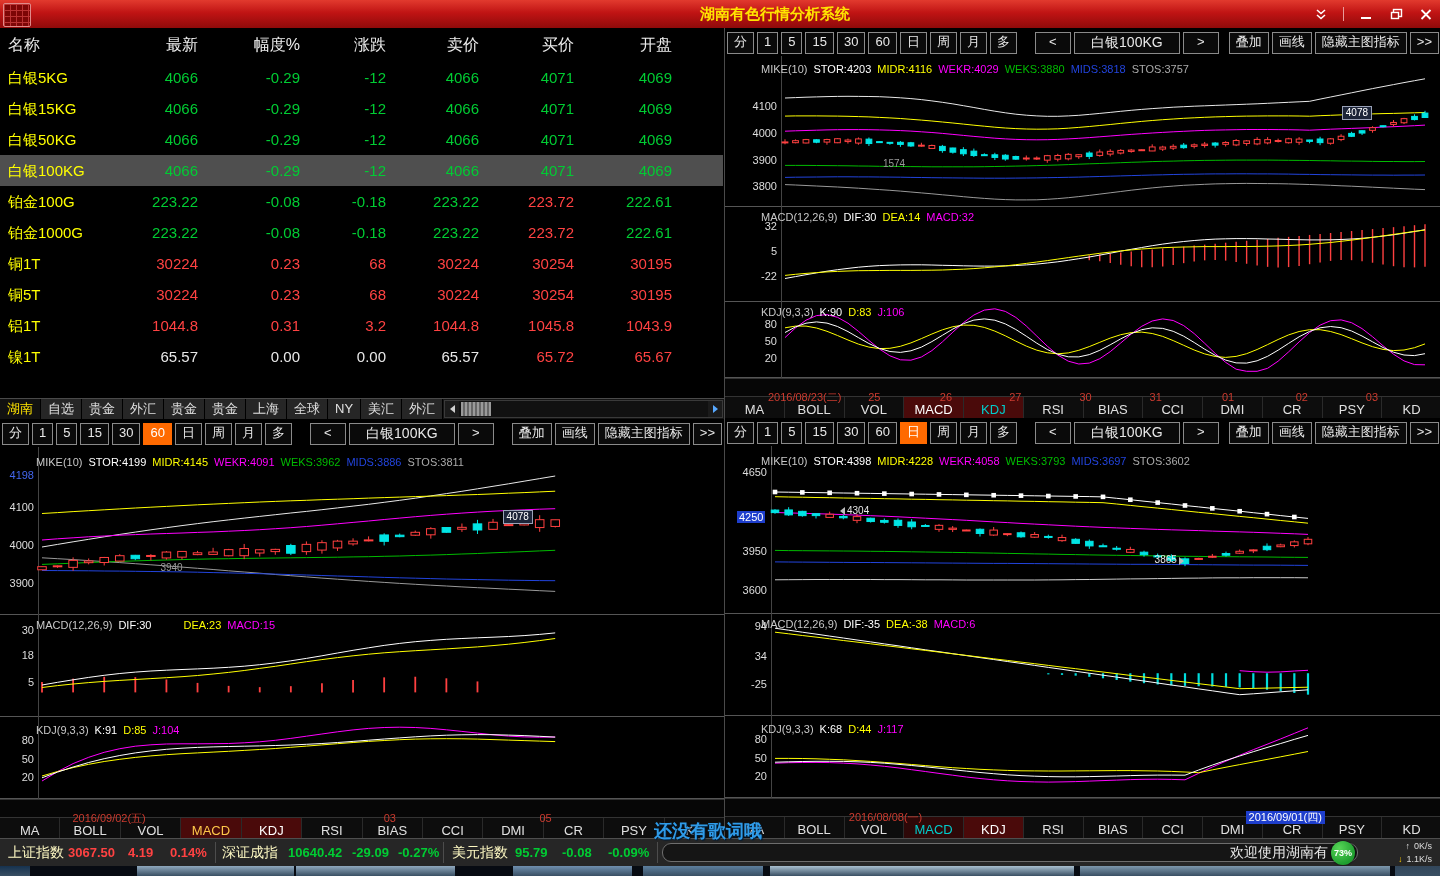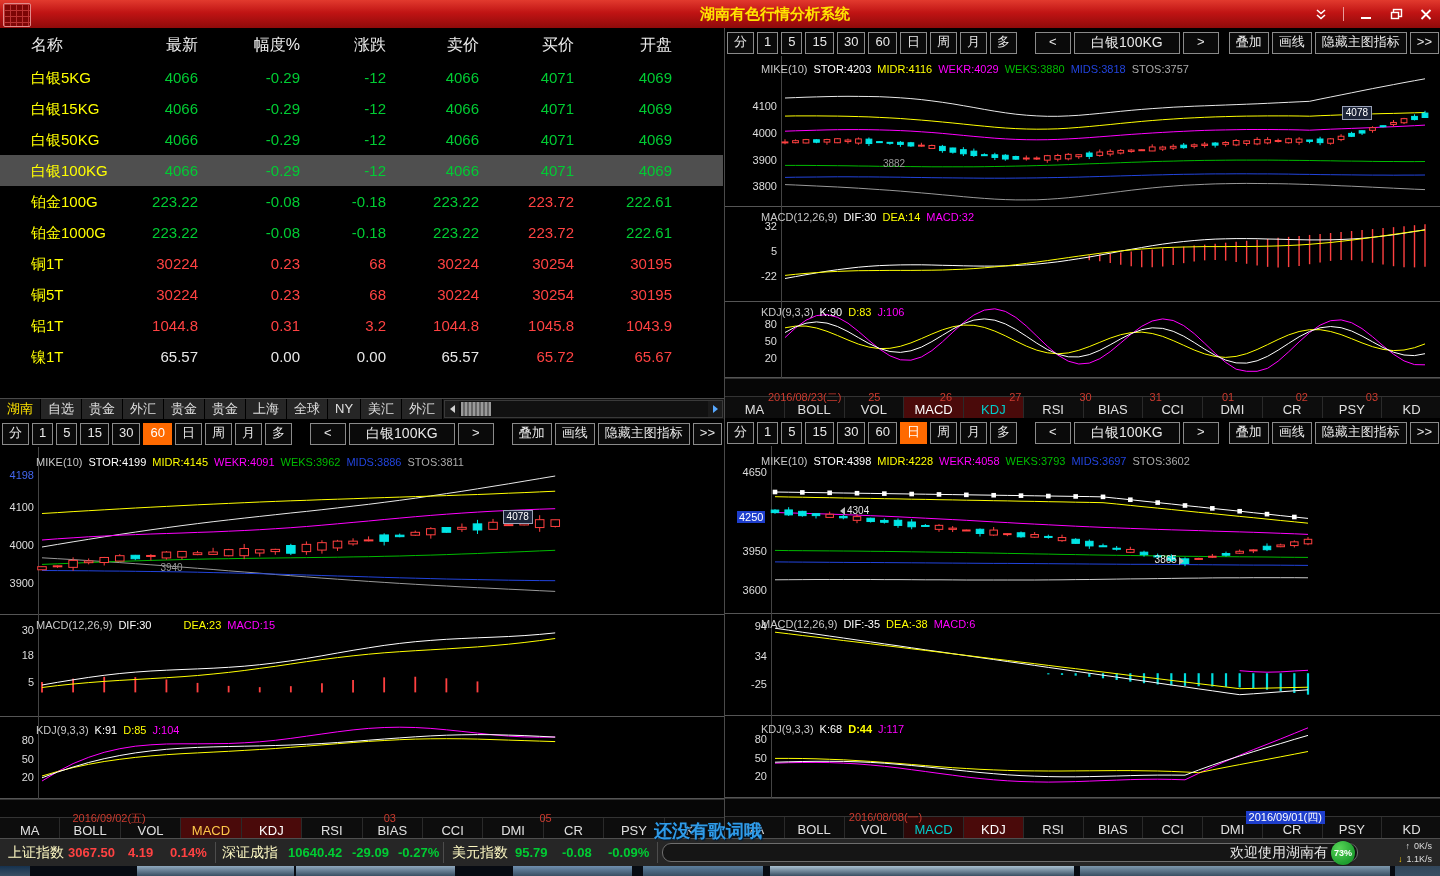--- a/index.html
+++ b/index.html
@@ -18,21 +18,21 @@
   #win-title{position:absolute;left:700px;top:0;line-height:28px;color:#ffe400;font-weight:bold;font-size:15px;}
   #win-controls{position:absolute;right:6px;top:0;height:28px;display:flex;align-items:center;gap:14px;}
   .wc{width:16px;height:16px;display:flex;align-items:center;justify-content:center;}
   .wc svg{display:block}
   #wc-sep{width:1px;height:14px;background:#e89b9b;}
   
   #quote{position:absolute;left:0;top:28px;width:723px;height:368px;background:#000;}
   .qrow{position:relative;height:31px;line-height:31px;font-size:15px;}
   .qrow.head{height:34px;line-height:34px;color:#ececec;font-size:16px;}
   .qrow.hl{background:#4f4f4f;}
-  .qname{position:absolute;left:8px;color:#ffff00;margin-left:23px;}
+  .qname{position:absolute;left:8px;color:#ffff00;}
   .qv{position:absolute;}
   .qv.c1{right:525px}.qv.c2{right:423px}.qv.c3{right:337px}
   .qv.c4{right:244px}.qv.c5{right:149px}.qv.c6{right:51px}
   .g{color:#00cc33}.r{color:#ff4242}.w{color:#e8e8e8}
   
   .panel{position:absolute;background:#000;}
   #panel-top{left:724px;top:28px;width:716px;height:390px;border-left:1px solid #4a4a4a;}
   #panel-bl{left:0;top:398px;width:724px;height:440px;border-top:1px solid #4a4a4a;}
   #panel-br{left:724px;top:418px;width:716px;height:420px;border-left:1px solid #4a4a4a;}
   .toolbar{display:flex;align-items:center;height:25px;padding:2px 2px 1px 2px;gap:3px;background:#000;}
@@ -432,21 +432,21 @@
         <span class="tick" style="top: 44.3333px; left: 0px; width: 52px;">4100</span>
         <span class="tick" style="top: 71px; left: 0px; width: 52px;">4000</span>
         <span class="tick" style="top: 97.6667px; left: 0px; width: 52px;">3900</span>
         <span class="tick" style="top: 124.333px; left: 0px; width: 52px;">3800</span>
         <span class="tick" style="top: 163.674px; left: 0px; width: 52px;">32</span>
         <span class="tick" style="top: 188.684px; left: 0px; width: 52px;">5</span>
         <span class="tick" style="top: 213.695px; left: 0px; width: 52px;">-22</span>
         <span class="tick" style="top: 261.833px; left: 0px; width: 52px;">80</span>
         <span class="tick" style="top: 278.833px; left: 0px; width: 52px;">50</span>
         <span class="tick" style="top: 295.833px; left: 0px; width: 52px;">20</span>
-        <span class="plabel gray" style="left: 157.92px; top: 102.467px;">3882</span>
+        <span class="plabel gray" style="left: 157.92px; top: 102.467px;">1574</span>
         <span class="plabel tag" style="left: 616.8px; top: 50.2px;">4078</span>
       </div>
       <div class="datesrow">
         <span style="left: 42.96px;">2016/08/23(二)</span>
         <span style="left: 143.2px;">25</span>
         <span style="left: 214.8px;">26</span>
         <span style="left: 284.252px;">27</span>
         <span style="left: 354.42px;">30</span>
         <span style="left: 424.588px;">31</span>
         <span style="left: 496.904px;">01</span>
@@ -808,21 +808,21 @@
           <line x1="583" y1="227.22222222222223" x2="583" y2="248.64368069781096" stroke="#00dddd" stroke-width="2.2"></line>
           <path d="M50.0,182.2L63.7,184.2L77.3,186.2L91.0,188.1L104.7,190.1L118.3,192.0L132.0,194.0L145.7,195.9L159.3,197.9L173.0,199.8L186.7,201.8L200.3,203.8L214.0,205.7L227.7,207.7L241.3,209.6L255.0,211.6L268.7,213.5L282.3,215.5L296.0,217.4L309.7,219.4L323.3,221.4L337.0,223.3L350.7,225.3L364.3,227.2L378.0,229.2L391.7,231.1L405.3,233.1L419.0,235.0L432.7,237.0L446.3,239.0L460.0,240.9L473.7,242.9L487.3,244.8L501.0,246.8L514.7,248.7L528.3,247.8L542.0,246.8L555.7,245.8L569.3,244.8L583.0,243.8" fill="none" stroke="#ffffff" stroke-width="1"></path>
           <path d="M50.0,186.2L63.7,187.8L77.3,189.5L91.0,191.1L104.7,192.8L118.3,194.5L132.0,196.1L145.7,197.8L159.3,199.5L173.0,201.1L186.7,202.8L200.3,204.4L214.0,206.1L227.7,207.8L241.3,209.4L255.0,211.1L268.7,212.8L282.3,214.4L296.0,216.1L309.7,217.7L323.3,219.4L337.0,221.1L350.7,222.7L364.3,224.4L378.0,226.0L391.7,227.7L405.3,229.4L419.0,231.0L432.7,232.7L446.3,234.4L460.0,236.0L473.7,237.7L487.3,239.3L501.0,241.0L514.7,242.7L528.3,242.4L542.0,242.1L555.7,241.8L569.3,241.5L583.0,241.2" fill="none" stroke="#ffff00" stroke-width="1"></path>
           <path d="M514.7,224.7L528.3,225.7L542.0,226.2L555.7,225.9L569.3,225.0L583.0,224.3" fill="none" stroke="#ff00ff" stroke-width="1"></path>
           <path d="M50.0,317.2L63.7,316.7L77.3,316.5L91.0,316.4L104.7,316.6L118.3,317.1L132.0,317.9L145.7,319.0L159.3,320.3L173.0,321.9L186.7,323.7L200.3,325.5L214.0,327.4L227.7,329.2L241.3,331.0L255.0,332.5L268.7,333.8L282.3,334.8L296.0,335.5L309.7,335.9L323.3,336.1L337.0,335.9L350.7,335.6L364.3,335.1L378.0,334.6L391.7,334.1L405.3,333.6L419.0,333.3L432.7,333.2L446.3,333.4L460.0,333.8L473.7,327.3L487.3,321.0L501.0,315.1L514.7,309.3L528.3,303.7L542.0,298.3L555.7,292.9L569.3,287.4L583.0,281.8" fill="none" stroke="#ff00ff" stroke-width="1"></path>
           <path d="M50.0,312.4L63.7,312.4L77.3,312.5L91.0,312.8L104.7,313.3L118.3,313.8L132.0,314.6L145.7,315.4L159.3,316.4L173.0,317.4L186.7,318.5L200.3,319.6L214.0,320.7L227.7,321.7L241.3,322.5L255.0,323.3L268.7,323.9L282.3,324.4L296.0,324.8L309.7,324.9L323.3,325.0L337.0,325.0L350.7,324.9L364.3,324.8L378.0,324.7L391.7,324.6L405.3,324.6L419.0,324.8L432.7,325.0L446.3,325.4L460.0,326.0L473.7,326.7L487.3,323.9L501.0,321.2L514.7,318.6L528.3,316.0L542.0,313.4L555.7,310.8L569.3,308.2L583.0,305.5" fill="none" stroke="#ffff00" stroke-width="1"></path>
           <path d="M50.0,316.2L63.7,315.8L77.3,315.5L91.0,315.3L104.7,315.3L118.3,315.4L132.0,315.8L145.7,316.4L159.3,317.2L173.0,318.3L186.7,319.5L200.3,320.8L214.0,322.2L227.7,323.7L241.3,325.1L255.0,326.5L268.7,327.7L282.3,328.8L296.0,329.6L309.7,330.2L323.3,330.6L337.0,330.8L350.7,330.8L364.3,330.6L378.0,330.3L391.7,330.0L405.3,329.6L419.0,329.3L432.7,329.1L446.3,329.1L460.0,329.2L473.7,324.0L487.3,319.1L501.0,314.4L514.7,310.0L528.3,305.7L542.0,301.5L555.7,297.5L569.3,293.4L583.0,289.4" fill="none" stroke="#ffffff" stroke-width="1"></path>
         </svg>
         <div class="ind-row" style="top: 9px;"><span style="color: rgb(200, 200, 200);">MIKE(10)</span><span style="color: rgb(255, 255, 255);">STOR:4398</span><span style="color: rgb(255, 255, 0);">MIDR:4228</span><span style="color: rgb(255, 0, 255);">WEKR:4058</span><span style="color: rgb(0, 187, 0);">WEKS:3793</span><span style="color: rgb(34, 68, 221);">MIDS:3697</span><span style="color: rgb(170, 170, 170);">STOS:3602</span></div>
         <div class="ind-row" style="top: 172px;"><span style="color: rgb(200, 200, 200);">MACD(12,26,9)</span><span style="color: rgb(255, 255, 255);">DIF:-35</span><span style="color: rgb(255, 255, 0);">DEA:-38</span><span style="color: rgb(255, 0, 255);">MACD:6</span></div>
-        <div class="ind-row" style="top: 277px;"><span style="color: rgb(200, 200, 200);">KDJ(9,3,3)</span><span style="color: rgb(255, 255, 255);">K:68</span><span style="color: rgb(255, 255, 0); font-weight: bold;">D:44</span><span style="color: rgb(255, 0, 255);">J:117</span></div>
+        <div class="ind-row" style="top: 277px;"><span style="color: rgb(200, 200, 200);">KDJ(9,3,3)</span><span style="color: rgb(255, 255, 255);">K:68</span><span style="color: rgb(255, 255, 0);">D:44</span><span style="color: rgb(255, 0, 255);">J:117</span></div>
         <span class="tick" style="top: 20.1095px; left: 0px; width: 42px;">4650</span>
         <span class="tick" style="top: 65.073px; left: 12px; width: auto; background: rgb(30, 62, 204); color: rgb(255, 255, 255); padding: 0px 2px;">4250</span>
         <span class="tick" style="top: 98.7956px; left: 0px; width: 42px;">3950</span>
         <span class="tick" style="top: 138.139px; left: 0px; width: 42px;">3600</span>
         <span class="tick" style="top: 174.267px; left: 0px; width: 42px;">94</span>
         <span class="tick" style="top: 203.6px; left: 0px; width: 42px;">34</span>
         <span class="tick" style="top: 232.444px; left: 0px; width: 42px;">-25</span>
         <span class="tick" style="top: 287.261px; left: 0px; width: 42px;">80</span>
         <span class="tick" style="top: 305.522px; left: 0px; width: 42px;">50</span>
         <span class="tick" style="top: 323.783px; left: 0px; width: 42px;">20</span>

